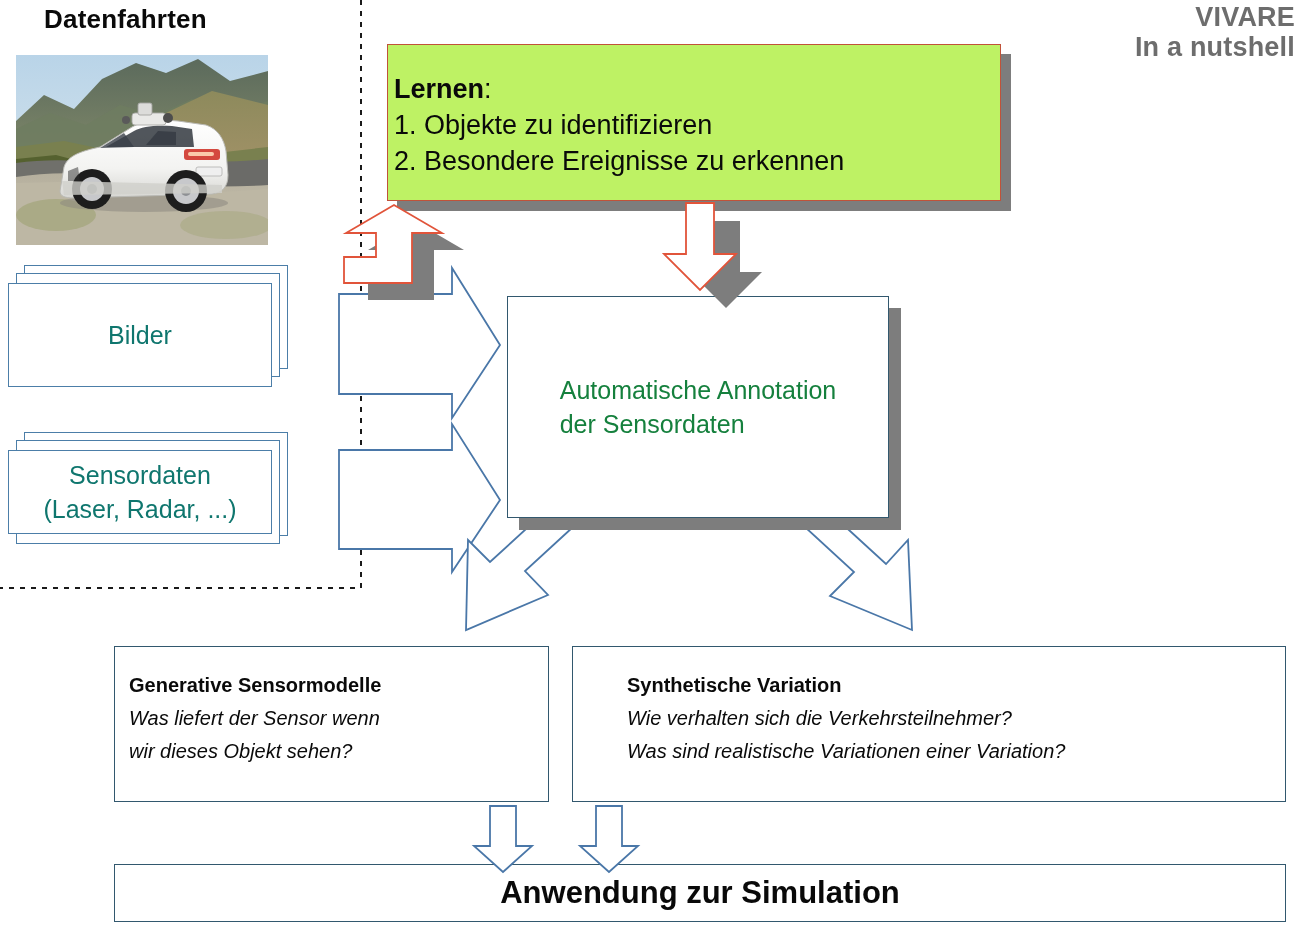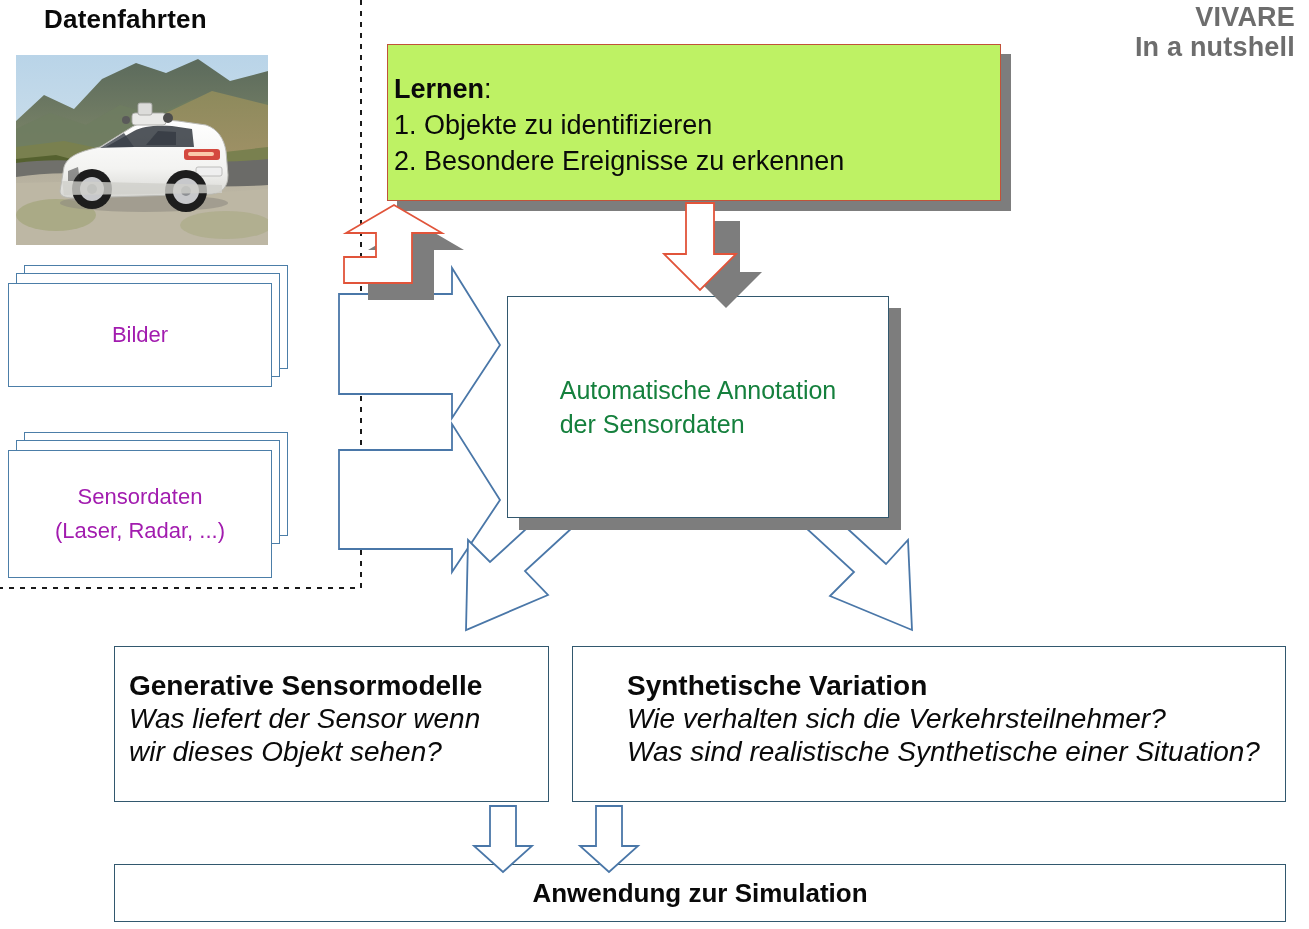--- a/index.html
+++ b/index.html
@@ -60,22 +60,22 @@
     border: 1.4px solid #4c7ea8;
     box-sizing: border-box;
   }
   .stack .sheet.front {
     display: flex;
     align-items: center;
     justify-content: center;
   }
   .stack-label {
     text-align: center;
-    font-size: 22px;
-    color: #a21caf;
+    font-size: 25px;
+    color: #0f766e;
     line-height: 34px;
     white-space: pre-line;
   }
 
   
   .boxed {
     background: #ffffff;
     border: 1.6px solid #32586e;
     box-sizing: border-box;
   }
@@ -140,39 +140,39 @@
   }
   #syn-box {
     left: 572px;
     top: 646px;
     width: 714px;
     height: 156px;
     padding-left: 40px;
   }
   .result-text {
     padding: 22px 0 0 14px;
-    font-size: 28px;
+    font-size: 20px;
     line-height: 33px;
     color: #0a0a0a;
   }
   .result-text .hd { font-weight: bold; }
   .result-text .q  { font-style: italic; }
 
   #app-box {
     left: 114px;
     top: 864px;
     width: 1172px;
     height: 58px;
     display: flex;
     align-items: center;
     justify-content: center;
   }
   #app-label {
     font-weight: bold;
-    font-size: 26px;
+    font-size: 31px;
     color: #090909;
   }
 
   
   #vectors {
     left: 0; top: 0;
     width: 1309px; height: 929px;
     pointer-events: none;
     z-index: 2;
   }
@@ -268,21 +268,21 @@
     <div class="sheet" style="left:24px; top:0px;  width:264px; height:104px;"></div>
     <div class="sheet" style="left:16px; top:8px;  width:264px; height:104px;"></div>
     <div class="sheet front" style="left:8px; top:18px; width:264px; height:104px;">
       <div class="stack-label">Bilder</div>
     </div>
   </div>
 
   <div class="stack abs" style="left:0px; top:432px; width:300px; height:130px;">
     <div class="sheet" style="left:24px; top:0px;  width:264px; height:104px;"></div>
     <div class="sheet" style="left:16px; top:8px;  width:264px; height:104px;"></div>
-    <div class="sheet front" style="left:8px; top:18px; width:264px; height:128px;">
+    <div class="sheet front" style="left:8px; top:18px; width:264px; height:84px;">
       <div class="stack-label">Sensordaten
 (Laser, Radar, ...)</div>
     </div>
   </div>
 
   <svg id="vectors" class="abs" width="1309" height="929" viewBox="0 0 1309 929" xmlns="http://www.w3.org/2000/svg">
 
     <g>
       <path d="M361 0 L361 588 L0 588" fill="none" stroke="#1a1a1a" stroke-width="2" stroke-dasharray="5 6" stroke-linecap="butt"></path>
     </g>
@@ -333,21 +333,21 @@
       <div class="hd">Generative Sensormodelle</div>
       <div class="q">Was liefert der Sensor wenn</div>
       <div class="q">wir dieses Objekt sehen?</div>
     </div>
   </div>
 
   <div id="syn-box" class="abs boxed">
     <div class="result-text">
       <div class="hd">Synthetische Variation</div>
       <div class="q">Wie verhalten sich die Verkehrsteilnehmer?</div>
-      <div class="q">Was sind realistische Synthetische einer Situation?</div>
+      <div class="q">Was sind realistische Variationen einer Variation?</div>
     </div>
   </div>
 
   <div id="app-box" class="abs boxed">
     <div id="app-label">Anwendung zur Simulation</div>
   </div>
 
 </div>
 
 </body></html>

